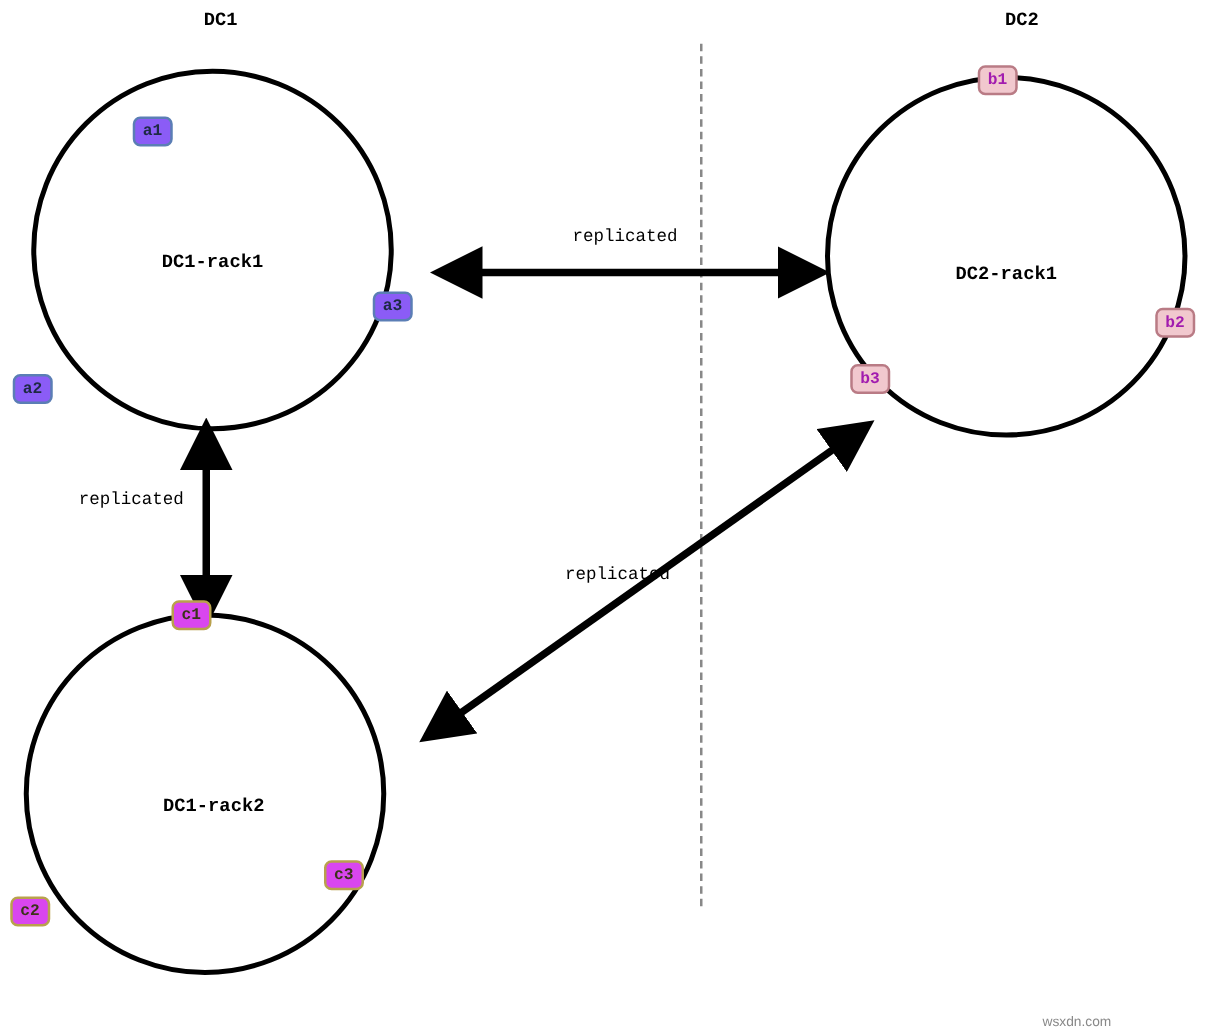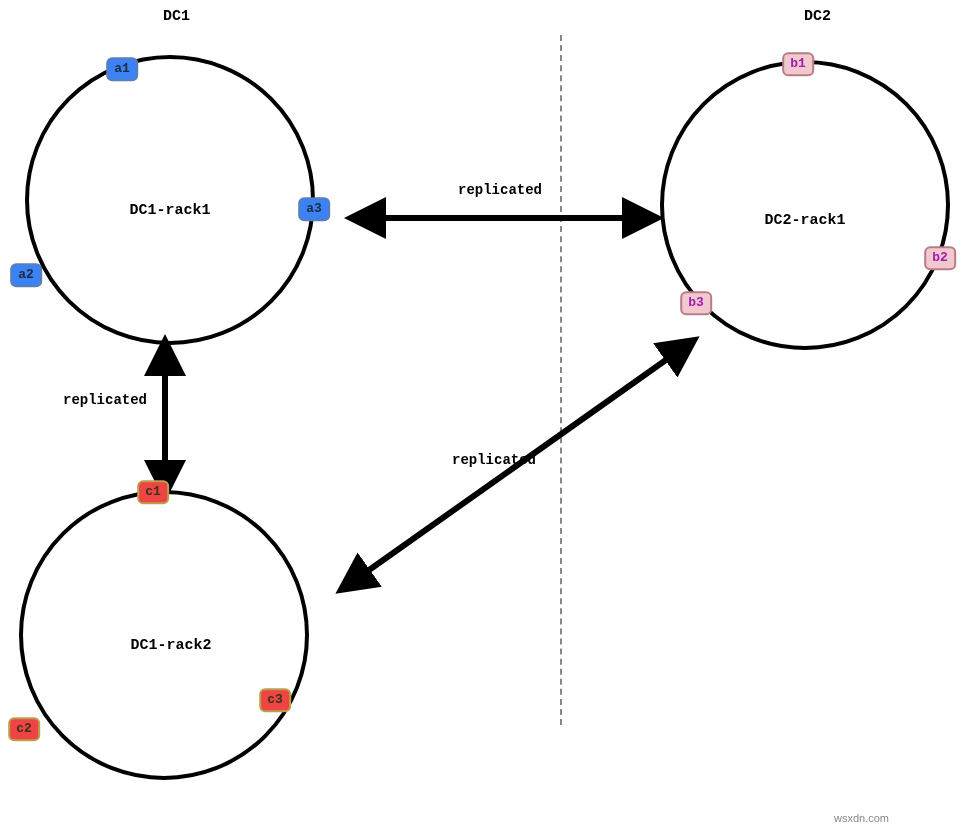--- a/index.html
+++ b/index.html
@@ -38,30 +38,30 @@
     position: absolute;
     border: 2px solid;
     border-radius: 6px;
     padding: 2px 6px;
     font-weight: bold;
     font-size: 13px;
     transform: translate(-50%, -50%);
     box-sizing: border-box;
     line-height: 1.2;
   }
-  .node.blue   { background:#3b82f6; border-color:#5b7eb5; color:#1e2a44; }
+  .node.blue   { background:#8b5cf6; border-color:#5b7eb5; color:#1e2a44;margin-top:36px; }
   .node.pink   { background:#f1c8ce; border-color:#b97b85; color:#a21caf; }
-  .node.yellow { background:#ef4444; border-color:#b9a14d; color:#3a3319; }
+  .node.yellow { background:#d946ef; border-color:#b9a14d; color:#3a3319; }
   .divider {
     position: absolute;
     border-left: 2px dashed #888;
   }
   .repl-label {
     position: absolute;
-    font-weight: bold;
+    font-weight: normal;
     font-size: 14px;
     transform: translate(-50%, -50%);
     white-space: nowrap;
   }
   .watermark {
     position: absolute;
     right: 6px;
     bottom: 4px;
     font-family: Arial, sans-serif;
     font-size: 11px;

